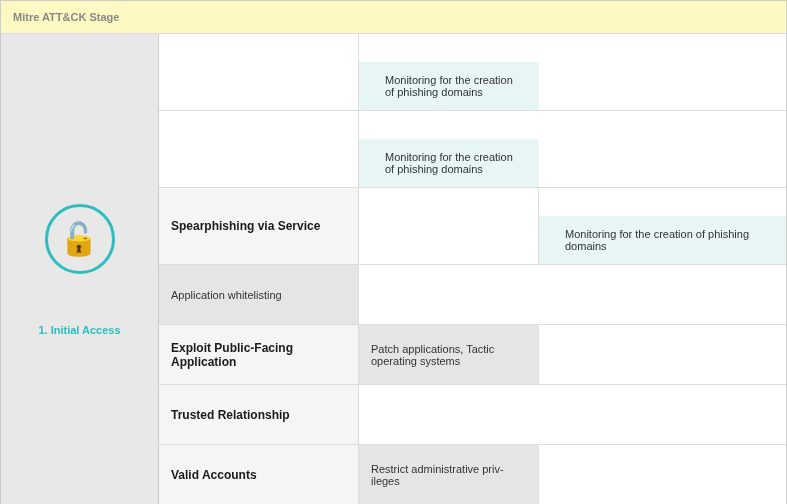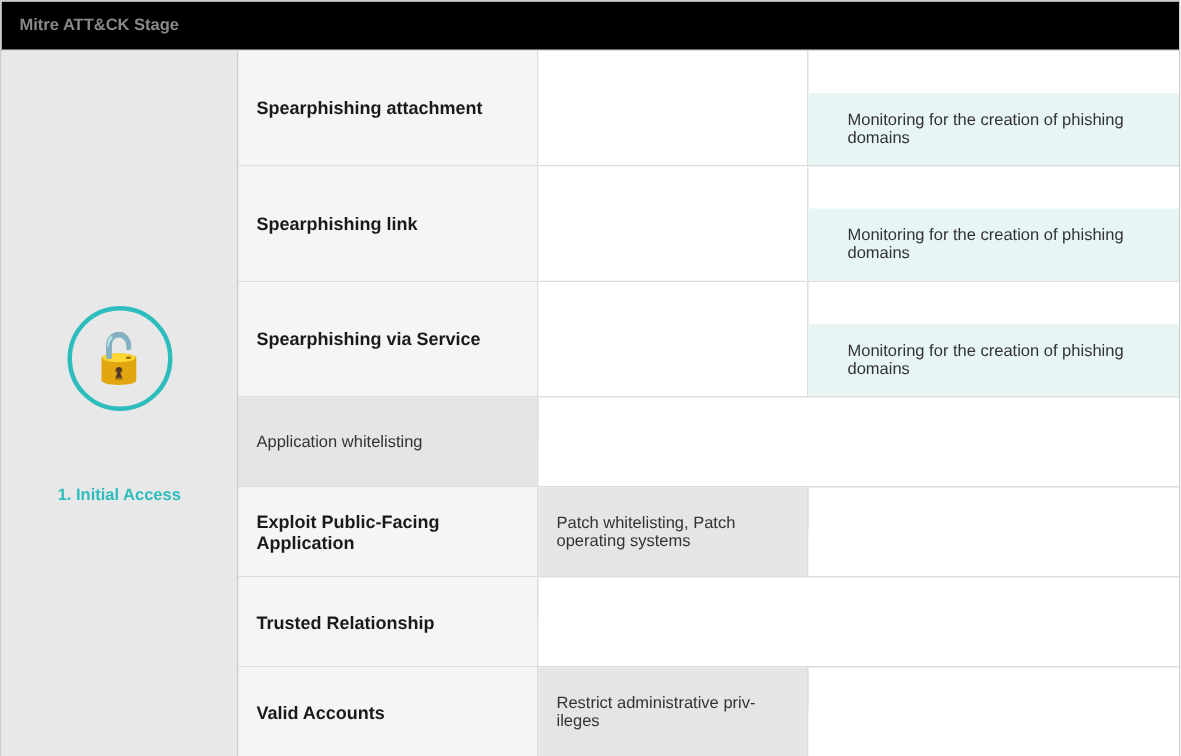--- a/index.html
+++ b/index.html
@@ -13,21 +13,21 @@
 
     .table-container {
       width: 787px;
       border: 1px solid #ccc;
       overflow: hidden;
     }
 
     .header-row {
       display: grid;
       grid-template-columns: 160px 200px 180px 247px;
-      background: #000000;
+      background: #fef9c3;
       border-bottom: 1px solid #ddd;
     }
 
     .header-cell {
       padding: 10px 12px;
       font-weight: bold;
       font-size: 11px;
       color: #888;
       text-align: left;
     }
@@ -147,41 +147,39 @@
     <div class="mitre-col">
       <div class="lock-icon-container">
         <span class="lock-icon">🔓</span>
       </div>
       <div class="initial-access-label">1. Initial Access</div>
     </div>
 
     <div class="data-cols">
 
     <div class="data-row">
-          <div class="tactic-cell">Spearphishing attachment</div>
           <div class="asd-cell empty"></div>
           <div class="advice-cell">Monitoring for the creation of phishing domains</div>
         </div>
         <div class="data-row">
-          <div class="tactic-cell">Spearphishing link</div>
           <div class="asd-cell empty"></div>
           <div class="advice-cell">Monitoring for the creation of phishing domains</div>
         </div>
         <div class="data-row">
           <div class="tactic-cell">Spearphishing via Service</div>
           <div class="asd-cell empty"></div>
           <div class="advice-cell">Monitoring for the creation of phishing domains</div>
         </div>
         <div class="data-row">
           <div class="asd-cell">Application whitelisting</div>
           <div class="advice-cell empty"></div>
         </div>
         <div class="data-row">
           <div class="tactic-cell">Exploit Public-Facing Application</div>
-          <div class="asd-cell">Patch whitelisting, Patch operating systems</div>
+          <div class="asd-cell">Patch applications, Tactic operating systems</div>
           <div class="advice-cell empty"></div>
         </div>
         <div class="data-row">
           <div class="tactic-cell">Trusted Relationship</div>
           <div class="advice-cell empty"></div>
         </div>
         <div class="data-row">
           <div class="tactic-cell">Valid Accounts</div>
           <div class="asd-cell">Restrict administrative priv-ileges</div>
           <div class="advice-cell empty"></div>

